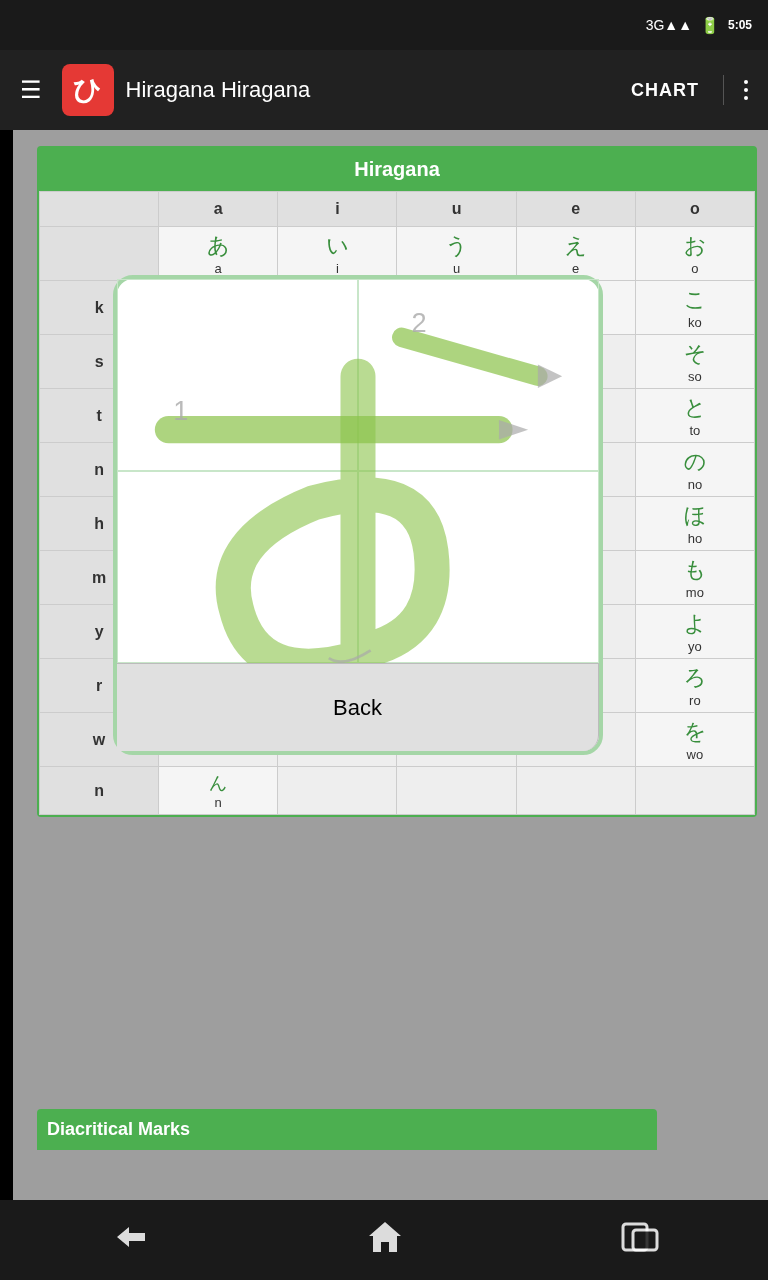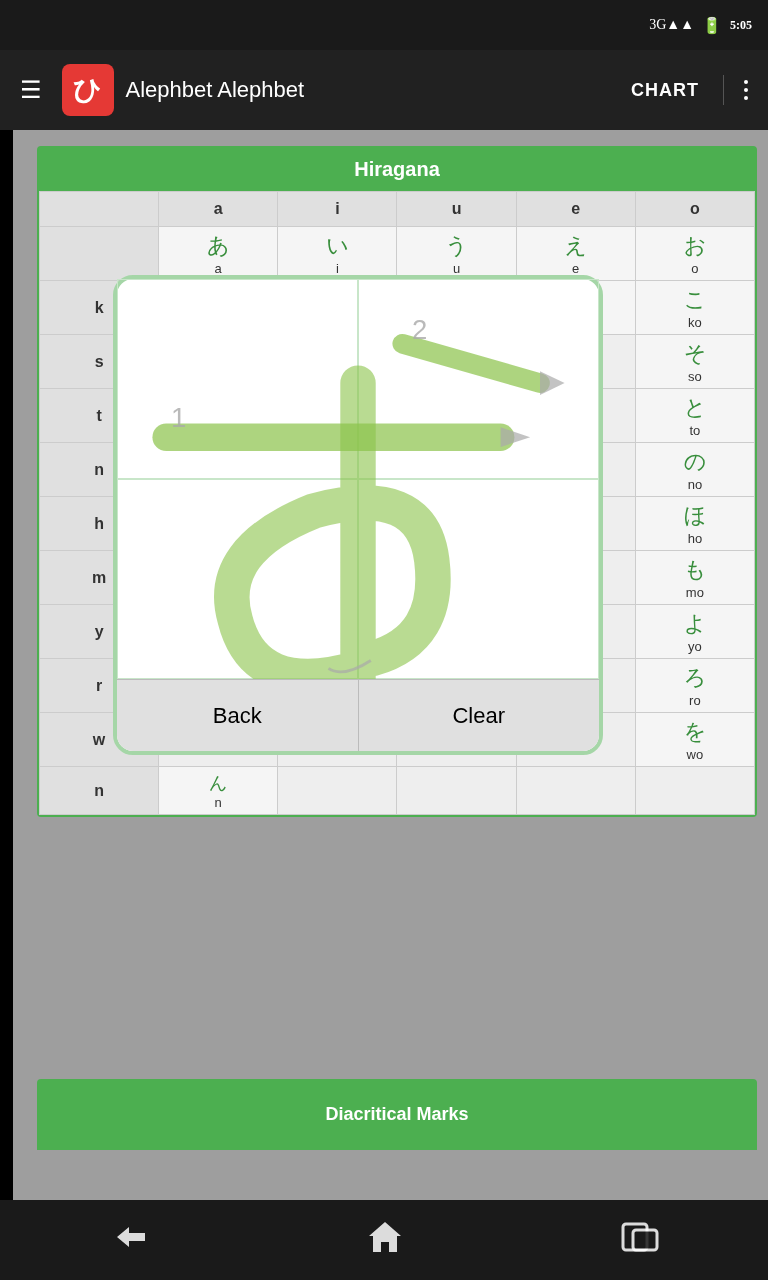--- a/index.html
+++ b/index.html
@@ -15,21 +15,20 @@
     
     .status-bar {
       width: 768px;
       height: 50px;
       background: #1a1a1a;
       display: flex;
       align-items: center;
       justify-content: flex-end;
       padding-right: 16px;
       gap: 8px;
-      font-family: Liberation Serif, serif;
     }
     .status-bar-text {
       color: white;
       font-size: 12px;
       font-weight: bold;
     }
     .battery-icon {
       color: white;
       font-size: 16px;
     }
@@ -195,21 +194,21 @@
     .stroke-cell {
       border: 1px solid #c8e6c9;
     }
     .stroke-canvas {
       position: absolute;
       top: 0; left: 0;
       width: 100%; height: 100%;
     }
     .stroke-buttons {
       display: flex;
-      height: 72px;
+      height: 88px;
     }
     .stroke-btn {
       flex: 1;
       background: #e0e0e0;
       border: none;
       font-size: 22px;
       font-weight: 400;
       cursor: pointer;
       border-top: 1px solid #bbb;
     }
@@ -235,46 +234,46 @@
     .nav-icon {
       color: white;
       font-size: 28px;
       cursor: pointer;
     }
 
     
     .diacritical-bar {
       position: absolute;
       bottom: 80px;
-      width: 720px;
+      width: 620px;
       left: 24px;
       background: #4caf50;
-      text-align: center;
-      padding: 25px;
+      text-align: left;
+      padding: 10px;
       color: white;
       font-size: 18px;
       font-weight: bold;
       border-radius: 4px 4px 0 0;
     }
   </style>
 </head>
 <body>
 
 <div class="status-bar">
   <span class="signal-icon">3G▲▲</span>
   <span class="battery-icon">🔋</span>
   <span class="status-bar-text">5:05</span>
 </div>
 
 <div class="app-bar">
   <div class="menu-icon">☰</div>
   <div class="app-logo">
     <span>ひ</span>
   </div>
-  <div class="app-title">Alephbet Alephbet</div>
+  <div class="app-title">Hiragana Hiragana</div>
   <div class="chart-button">CHART</div>
   <div class="divider-v"></div>
   <div class="more-icon">
     <div class="more-dot"></div>
     <div class="more-dot"></div>
     <div class="more-dot"></div>
   </div>
 </div>
 
 <div class="main-content">
@@ -476,21 +475,20 @@
         <polygon points="430,88 455,100 430,112" fill="#aaa" opacity="0.7"></polygon>
         <text x="300" y="55" font-size="28" fill="#aaa" opacity="0.8">2</text>
 
         <path d="M 245 100 L 245 390 Q 140 420 120 340 Q 100 270 200 230 Q 310 200 320 280 Q 330 360 260 380" stroke="#8bc34a" stroke-width="36" stroke-linecap="round" fill="none" opacity="0.6"></path>
 
         <path d="M 258 382 Q 230 400 215 390" stroke="#aaa" stroke-width="3" fill="none" opacity="0.7" marker-end="url(#arr)"></path>
       </svg>
     </div>
     <div class="stroke-buttons">
       <button class="stroke-btn">Back</button>
-      <button class="stroke-btn">Clear</button>
     </div>
   </div>
 
   <div class="diacritical-bar">
     <span>Diacritical Marks</span>
   </div>
 </div>
 
 <div class="nav-bar">
   <div class="nav-icon">

